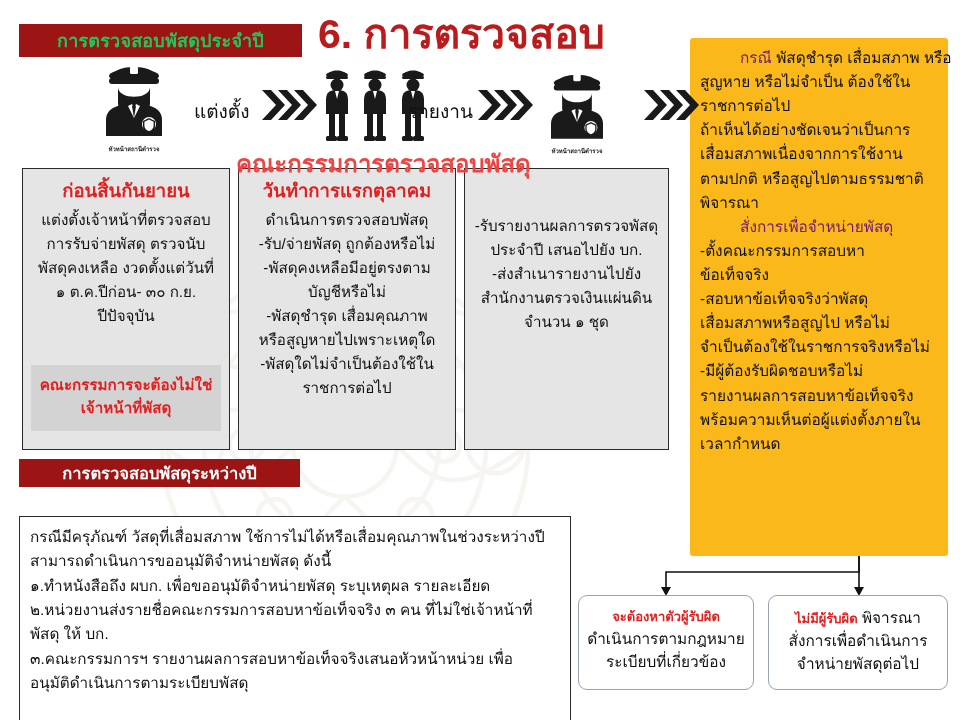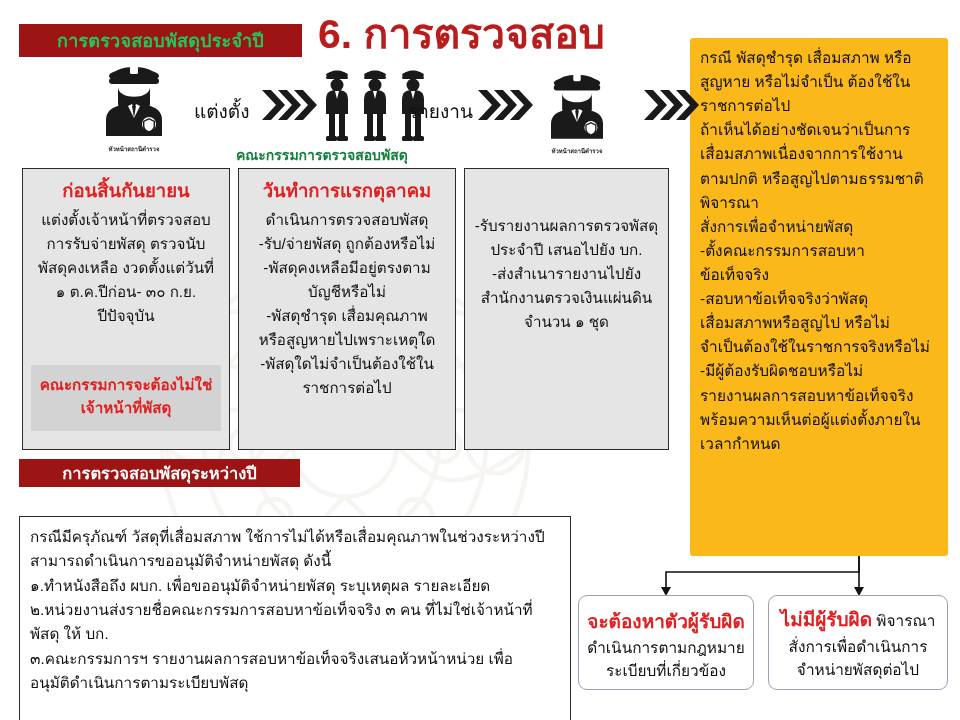--- a/index.html
+++ b/index.html
@@ -40,21 +40,21 @@
   .fig .cap{
     font-size:6px;color:#1b1b1b;margin-top:-2px;white-space:nowrap;font-weight:bold;
   }
   .fig svg{display:block;margin:0 auto;}
   .flow-word{
     position:absolute;font-size:19px;color:#111;white-space:nowrap;
   }
   .chev{position:absolute;}
   .chev svg{display:block;}
   .grp-label{
-    position:absolute;font-size:14px;font-weight:bold;color:#15803d;white-space:nowrap;
+    position:absolute;font-size:24px;font-weight:bold;color:#ef4444;white-space:nowrap;
   }
 
   
   .card{
     position:absolute;background:#e5e5e5;border:1px solid #2b2b2b;z-index:2;
     box-sizing:border-box;
   }
   .card .chd{
     color:#e02020;font-weight:bold;font-size:18.5px;text-align:center;
     margin:7px 0 3px 0;white-space:nowrap;
@@ -78,21 +78,21 @@
 
   
   #yellow{
     position:absolute;left:690px;top:38px;width:258px;height:518px;
     background:#fab81b;border-radius:3px;z-index:2;box-sizing:border-box;
     padding:8px 10px 6px 10px;
   }
   #yellow .yline{
     font-size:15.4px;line-height:1.565;color:#111;white-space:nowrap;
   }
-  #yellow .yred{color:#0f172a;}
+  #yellow .yred{color:#701a75;margin-left:40px;}
 
   
   .redhdr{
     position:absolute;left:19px;top:459px;width:281px;height:28px;
     background:#9c1413;display:flex;align-items:center;justify-content:center;z-index:3;
   }
   .redhdr span{color:#fff;font-weight:bold;font-size:16.5px;white-space:nowrap;text-align:center;}
   #lowbox{
     position:absolute;left:19px;top:487px;width:552px;height:212px;
     background:#ffffff;border:1px solid #2b2b2b;z-index:2;box-sizing:border-box;
@@ -105,21 +105,21 @@
 
   
   .connector{position:absolute;left:600px;top:550px;width:360px;height:55px;z-index:1;}
   .connector svg{display:block;}
 
   
   .resbox{
     position:absolute;background:#ffffff;border:1px solid #9aa2b1;border-radius:9px;
     z-index:2;box-sizing:border-box;text-align:center;padding-top:10px;
   }
-  .resbox .rhd{color:#e02020;font-weight:bold;font-size:19px;white-space:nowrap;}
+  .resbox .rhd{color:#e02020;font-weight:bold;font-size:13px;white-space:nowrap;}
   .resbox .rln{color:#111;font-size:15.4px;line-height:1.5;white-space:nowrap;}
   .resbox .rhd.inline{display:inline;}
   #res1{left:578px;top:595px;width:176px;height:95px;}
   #res2{left:768px;top:595px;width:180px;height:95px;}
 </style>
 </head>
 <body>
 
 <div id="slide">
 

